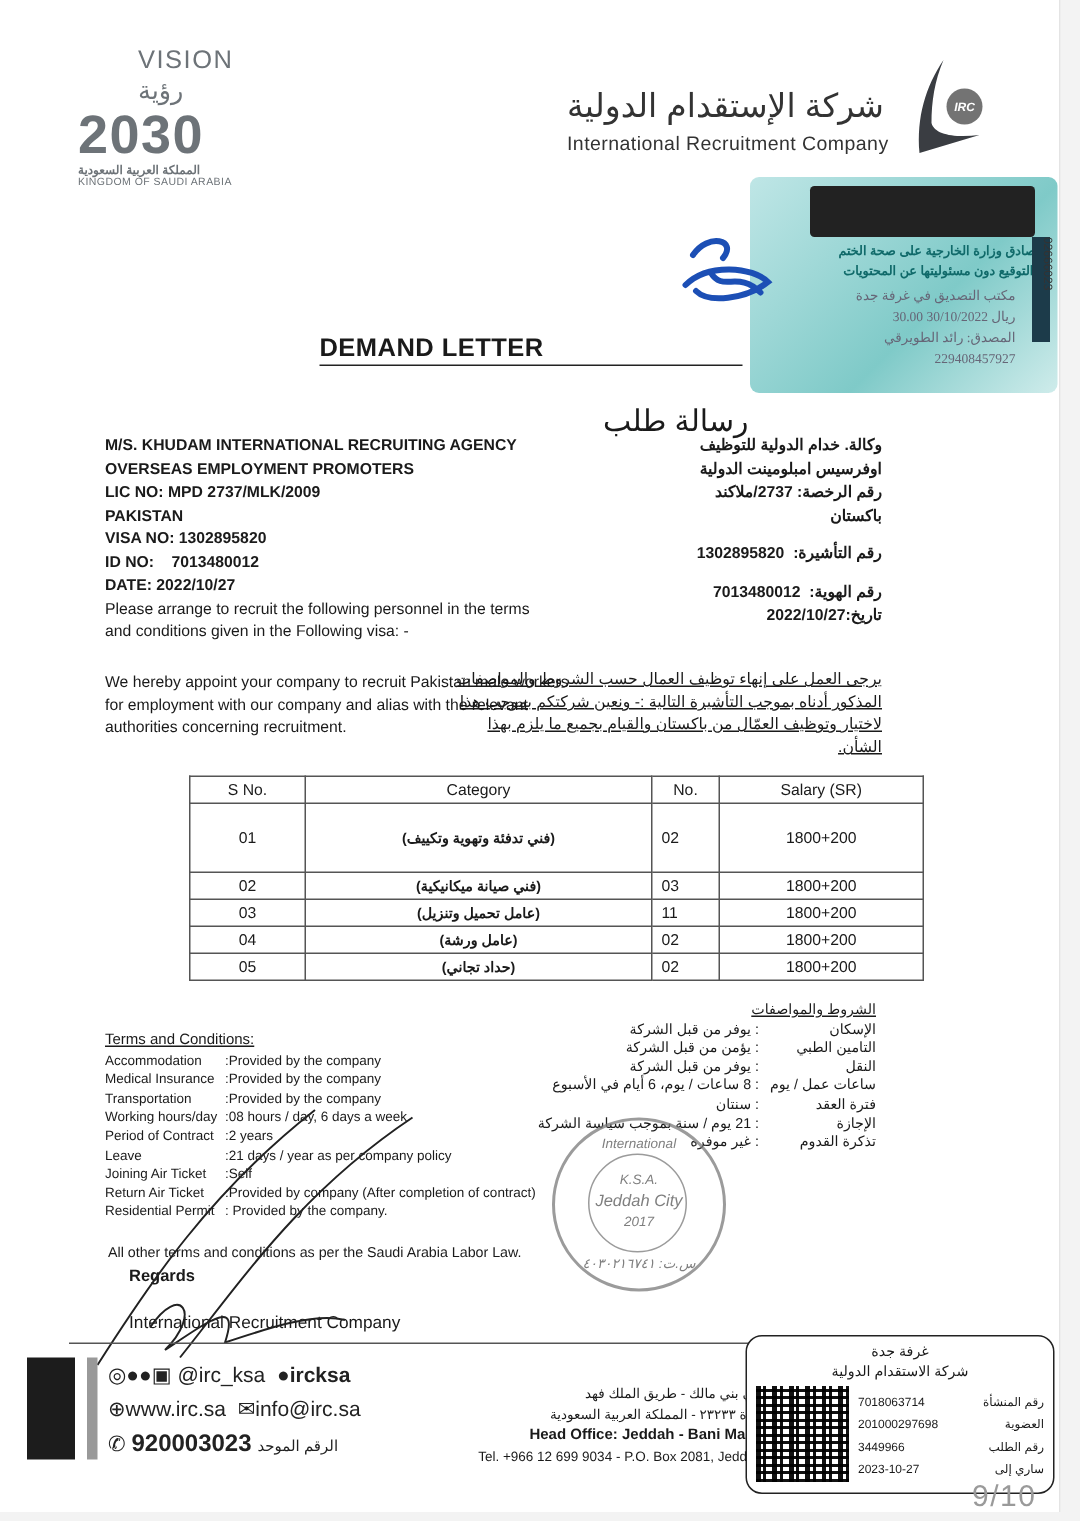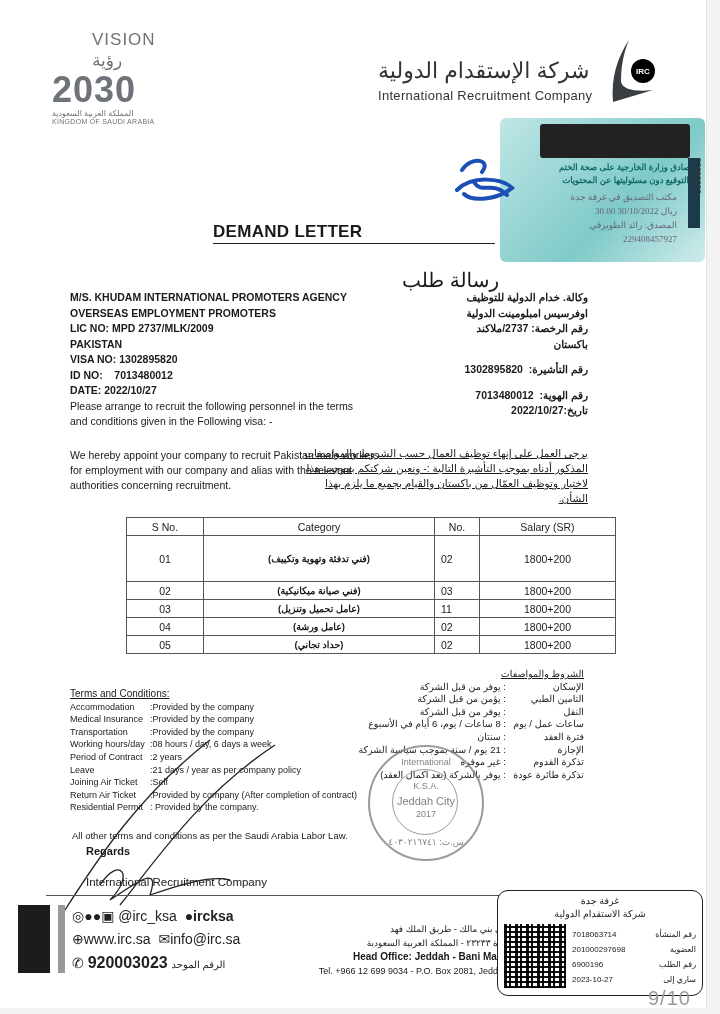--- a/index.html
+++ b/index.html
@@ -2,26 +2,26 @@
 <html><head>
 <meta charset="utf-8">
 <style>
   html,body{margin:0;padding:0;}
   body{width:720px;height:1014px;background:#f3f3f3;position:relative;overflow:hidden;font-family:"Liberation Sans",sans-serif;color:#1a1a1a;}
   .page{position:absolute;left:0;top:0;width:706px;height:1008px;background:#fff;border-right:1px solid #e4e4e4;}
   .abs{position:absolute;}
   .vision{left:52px;top:30px;width:120px;color:#6d7378;}
   .vision .v1{font-size:17px;letter-spacing:1px;margin-left:40px;}
   .vision .v2{font-size:36px;font-weight:bold;letter-spacing:1px;line-height:38px;}
-  .vision .v3{font-size:8px;direction:rtl;text-align:left;}
+  .vision .v3{font-size:8px;direction:rtl;text-align:left;font-weight:bold;}
   .vision .v4{font-size:7px;letter-spacing:.3px;}
   .irc-ar{left:378px;top:58px;font-size:22px;color:#333;direction:rtl;}
   .irc-en{left:378px;top:88px;font-size:13px;color:#333;letter-spacing:.3px;}
   .irc-mark{left:607px;top:38px;width:48px;height:66px;}
-  .irc-badge{left:631px;top:59px;width:24px;height:24px;border-radius:50%;background:#000000;color:#fff;font-size:8px;font-weight:bold;display:flex;align-items:center;justify-content:center;}
+  .irc-badge{left:631px;top:59px;width:24px;height:24px;border-radius:50%;background:#737373;color:#fff;font-size:8px;font-weight:bold;display:flex;align-items:center;justify-content:center;font-style:italic;}
   .stamp-blue{left:500px;top:118px;width:205px;height:144px;border-radius:6px;background:linear-gradient(135deg,#bfe6e6,#7fcac8 60%,#cfeceb);overflow:hidden;}
   .stamp-blue .band{position:absolute;left:40px;top:6px;width:150px;height:34px;background:#222;border-radius:3px;}
   .stamp-blue .t{position:absolute;right:12px;text-align:left;direction:rtl;font-size:8.5px;font-weight:bold;color:#106a6a;}
   .stamp-blue .g{position:absolute;right:28px;text-align:right;font-size:9px;color:#667;font-family:"Liberation Serif",serif;}
   .stamp-blue .side{position:absolute;right:5px;top:40px;width:12px;height:70px;background:#1c3b4a;}
   .stamp-blue .num{position:absolute;right:2px;top:40px;font-size:8px;color:#333;writing-mode:vertical-rl;}
   .title-en{left:213px;top:222px;font-size:17px;font-weight:bold;letter-spacing:.3px;}
   .title-ar{left:402px;top:220px;font-size:20px;direction:rtl;margin-top:48px;}
   .title-rule{left:213px;top:243px;width:282px;height:1px;background:#222;}
   .left-block{left:70px;top:290px;font-size:10.5px;line-height:15.5px;}
@@ -38,21 +38,21 @@
   .terms .h{text-decoration:underline;font-size:10px;}
   .terms .row span.k{display:inline-block;width:80px;}
   .all-other{left:72px;top:830px;font-size:9.5px;}
   .regards{left:86px;top:845px;font-size:11px;font-weight:bold;}
   .sig-co{left:86px;top:876px;font-size:11.5px;}
   .terms-ar{right:122px;top:668px;width:260px;font-size:9.5px;line-height:12.6px;direction:rtl;text-align:right;}
   .terms-ar .h{text-decoration:underline;}
   .terms-ar .k{display:inline-block;width:78px;}
   .seal{left:368px;top:745px;width:112px;height:112px;border-radius:50%;border:2px solid #7a7a7a;opacity:.75;}
   .seal .in{position:absolute;left:22px;top:22px;width:64px;height:64px;border-radius:50%;border:1px solid #7a7a7a;}
-  .seal .t{position:absolute;width:112px;text-align:center;font-size:9px;color:#555;}
+  .seal .t{position:absolute;width:112px;text-align:center;font-size:9px;color:#555;font-style:italic;}
   .rule{left:46px;top:895px;width:580px;height:1px;background:#555;}
   .black-bar{left:18px;top:905px;width:32px;height:68px;background:#1c1c1c;}
   .grey-bar{left:58px;top:905px;width:7px;height:68px;background:#999;}
   .contacts{left:72px;top:905px;font-size:14px;line-height:23px;color:#222;}
   .contacts .big{font-size:16px;font-weight:bold;}
   .address{left:268px;top:922px;width:240px;font-size:9px;line-height:14px;text-align:right;}
   .address .ar{direction:rtl;}
   .cert{left:497px;top:890px;width:204px;height:104px;border:1.5px solid #222;border-radius:11px;background:#fff;}
   .cert .ttl{position:absolute;left:0;width:204px;text-align:center;direction:rtl;font-size:9.5px;}
   .cert .qr{position:absolute;left:6px;top:33px;width:62px;height:64px;background:
@@ -95,21 +95,21 @@
   </div>
   <svg class="abs" style="left:452px;top:150px" width="70" height="60" viewBox="0 0 70 60">
     <path d="M10 20 C20 5 40 10 30 22 M5 40 C20 25 50 28 60 38 C45 50 20 52 12 44 M22 32 C30 45 40 30 55 45" stroke="#1c4fb5" stroke-width="4" fill="none" stroke-linecap="round"></path>
   </svg>
 
   <div class="abs title-en">DEMAND LETTER</div>
   <div class="abs title-ar">رسالة طلب</div>
   <div class="abs title-rule"></div>
 
   <div class="abs left-block">
-    <div class="b">M/S. KHUDAM INTERNATIONAL PROMOTERS AGENCY</div>
+    <div class="b">M/S. KHUDAM INTERNATIONAL RECRUITING AGENCY</div>
     <div class="b">OVERSEAS EMPLOYMENT PROMOTERS</div>
     <div class="b">LIC NO: MPD 2737/MLK/2009</div>
     <div class="b">PAKISTAN</div>
     <div class="b"><span>VISA NO:</span> <span>1302895820</span></div>
     <div class="b"><span>ID NO:</span>&nbsp;&nbsp;&nbsp;&nbsp;<span>7013480012</span></div>
     <div class="b"><span>DATE:</span> <span>2022/10/27</span></div>
     <div style="width:300px">Please arrange to recruit the following personnel in the terms and conditions given in the Following visa: -</div>
   </div>
 
   <div class="abs right-block">
@@ -189,21 +189,20 @@
 
   <div class="abs terms-ar">
     <div class="h">الشروط والمواصفات</div>
     <div><span class="k">الإسكان</span><span>: يوفر من قبل الشركة</span></div>
     <div><span class="k">التامين الطبي</span><span>: يؤمن من قبل الشركة</span></div>
     <div><span class="k">النقل</span><span>: يوفر من قبل الشركة</span></div>
     <div><span class="k">ساعات عمل / يوم</span><span>: 8 ساعات / يوم، 6 أيام في الأسبوع</span></div>
     <div><span class="k">فترة العقد</span><span>: سنتان</span></div>
     <div><span class="k">الإجازة</span><span>: 21 يوم / سنة بموجب سياسة الشركة</span></div>
     <div><span class="k">تذكرة القدوم</span><span>: غير موفره</span></div>
-    <div><span class="k">تذكرة طائرة عودة</span><span>: يوفر بالشركة (بعد اكمال العقد)</span></div>
   </div>
 
   <div class="abs seal">
     <div class="in"></div>
     <div class="t" style="top:10px">International</div>
     <div class="t" style="top:34px">K.S.A.</div>
     <div class="t" style="top:48px;font-size:11px">Jeddah City</div>
     <div class="t" style="top:62px">2017</div>
     <div class="t" style="top:90px">س.ت: ٤٠٣٠٢١٦٧٤١</div>
   </div>
@@ -241,21 +240,21 @@
     <div class="rows">
       <div class="r">
           <span>7018063714</span>
           <span class="lbl">رقم المنشأة</span>
         </div>
       <div class="r">
           <span>201000297698</span>
           <span class="lbl">العضوية</span>
         </div>
       <div class="r">
-          <span>6900196</span>
+          <span>3449966</span>
           <span class="lbl">رقم الطلب</span>
         </div>
       <div class="r">
           <span>2023-10-27</span>
           <span class="lbl">ساري إلى</span>
         </div>
     </div>
   </div>
 
   <div class="abs pageno">9/10</div>

